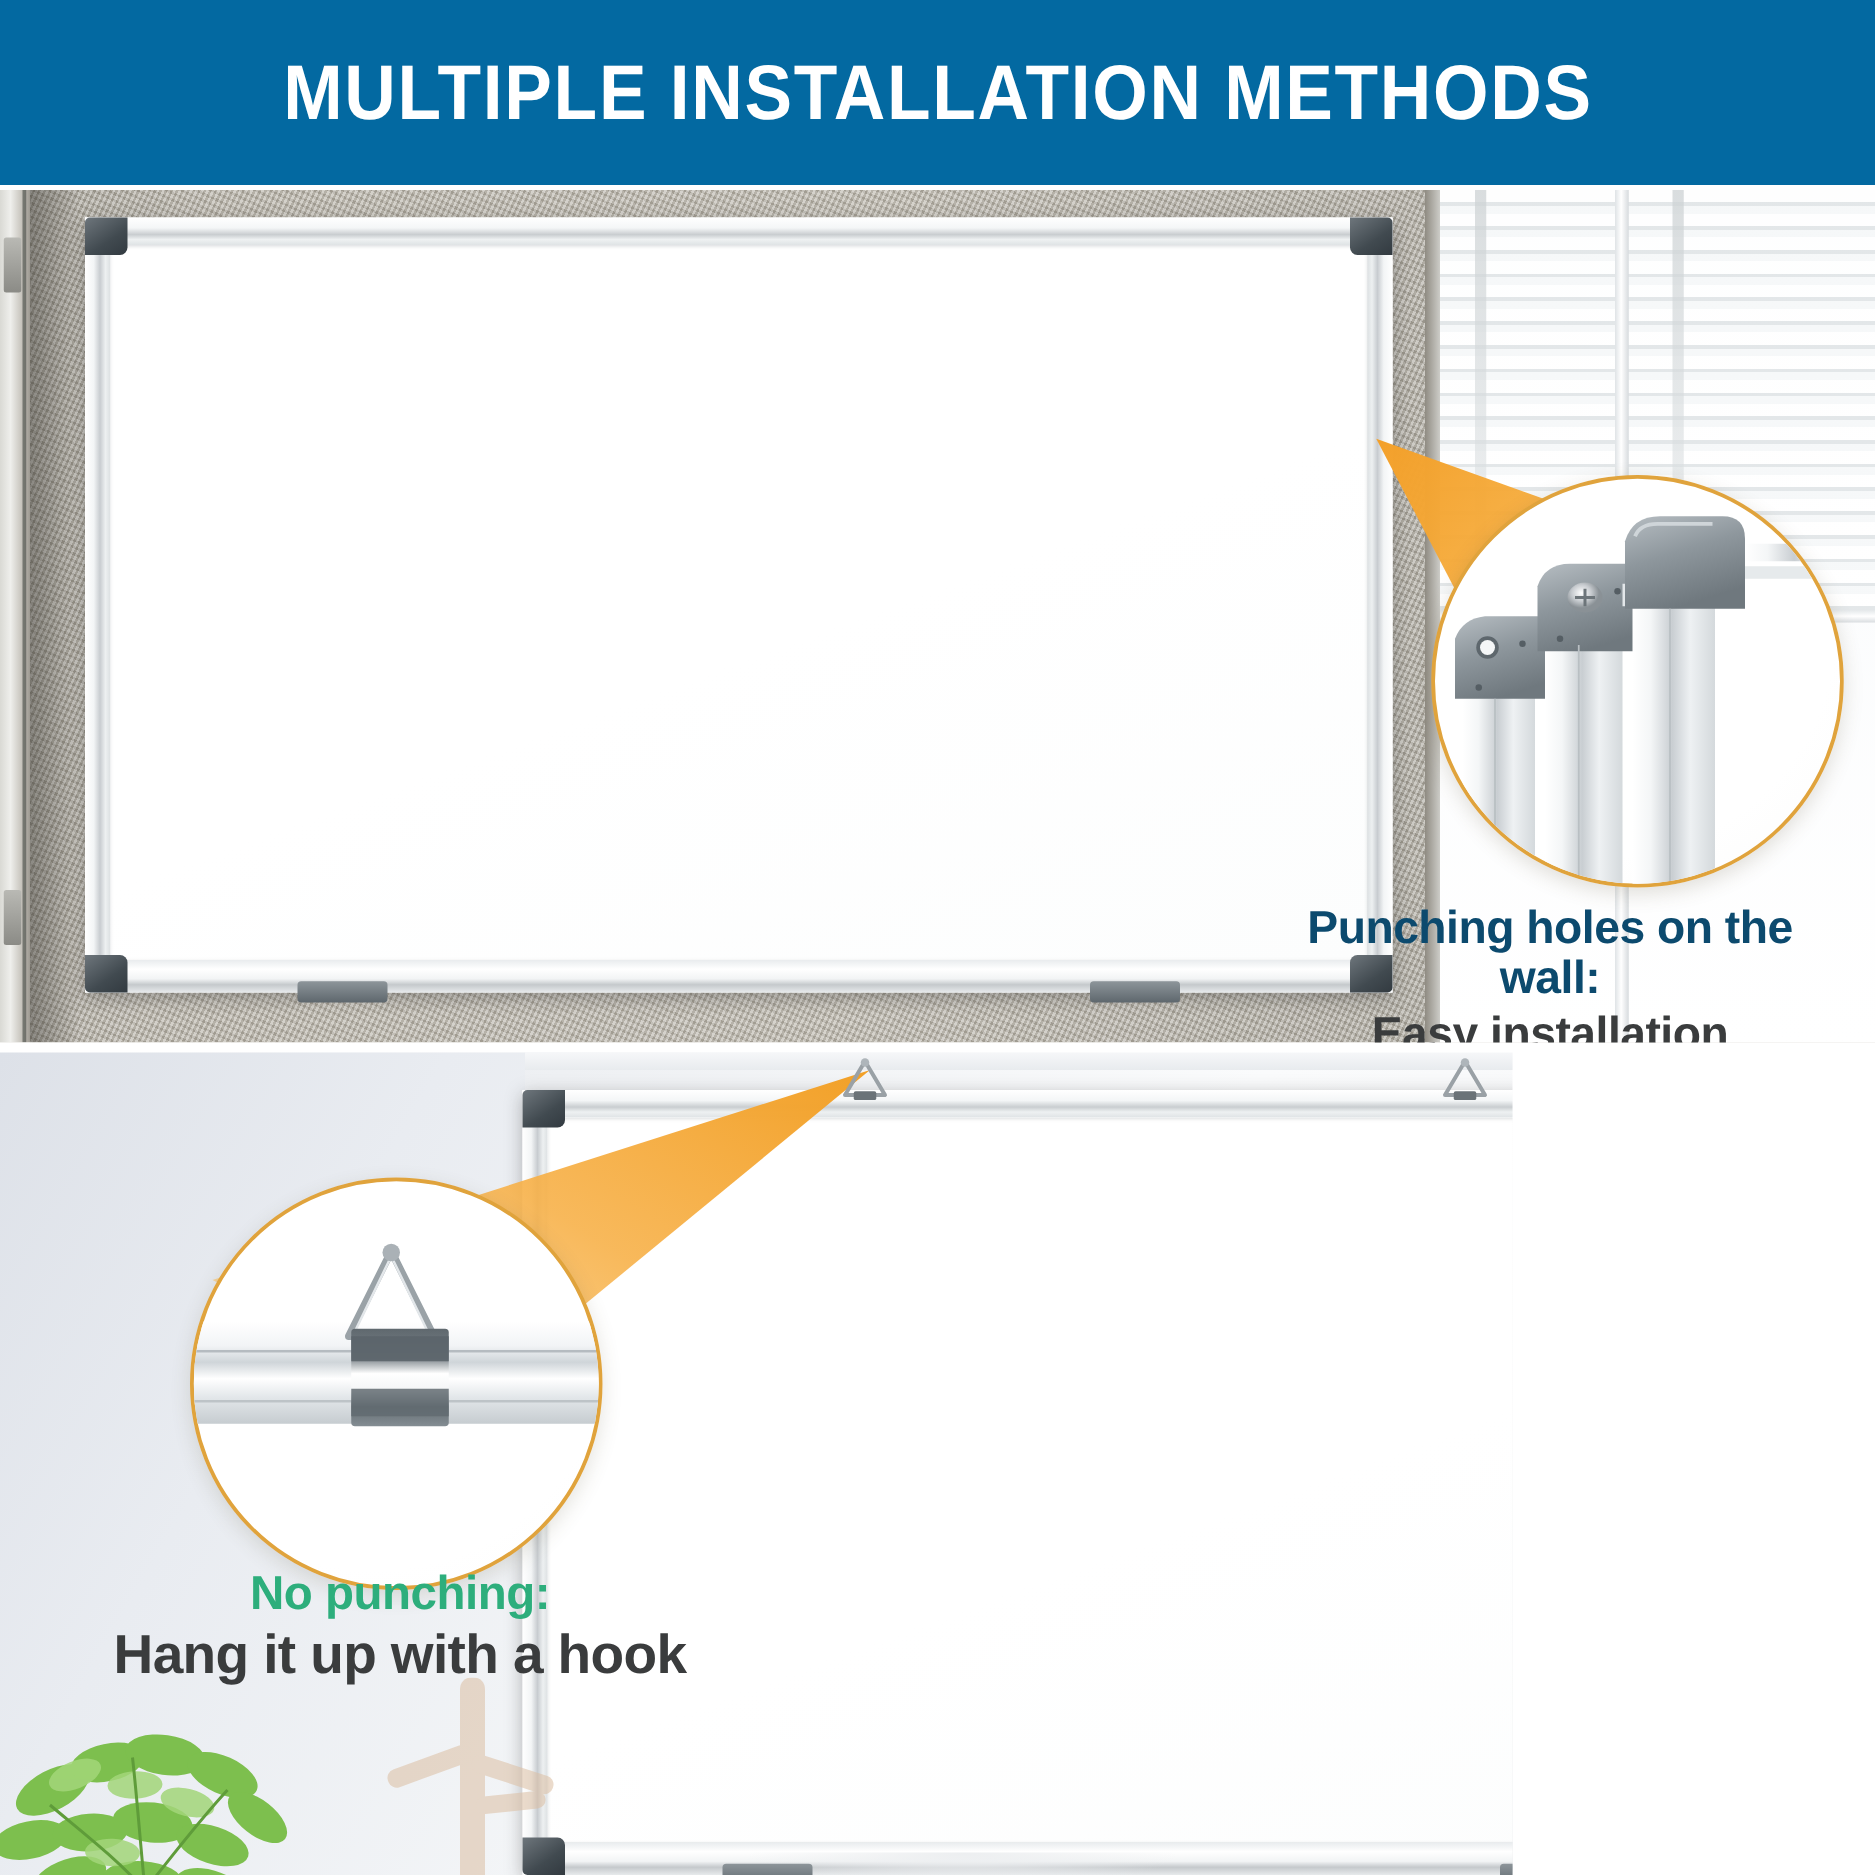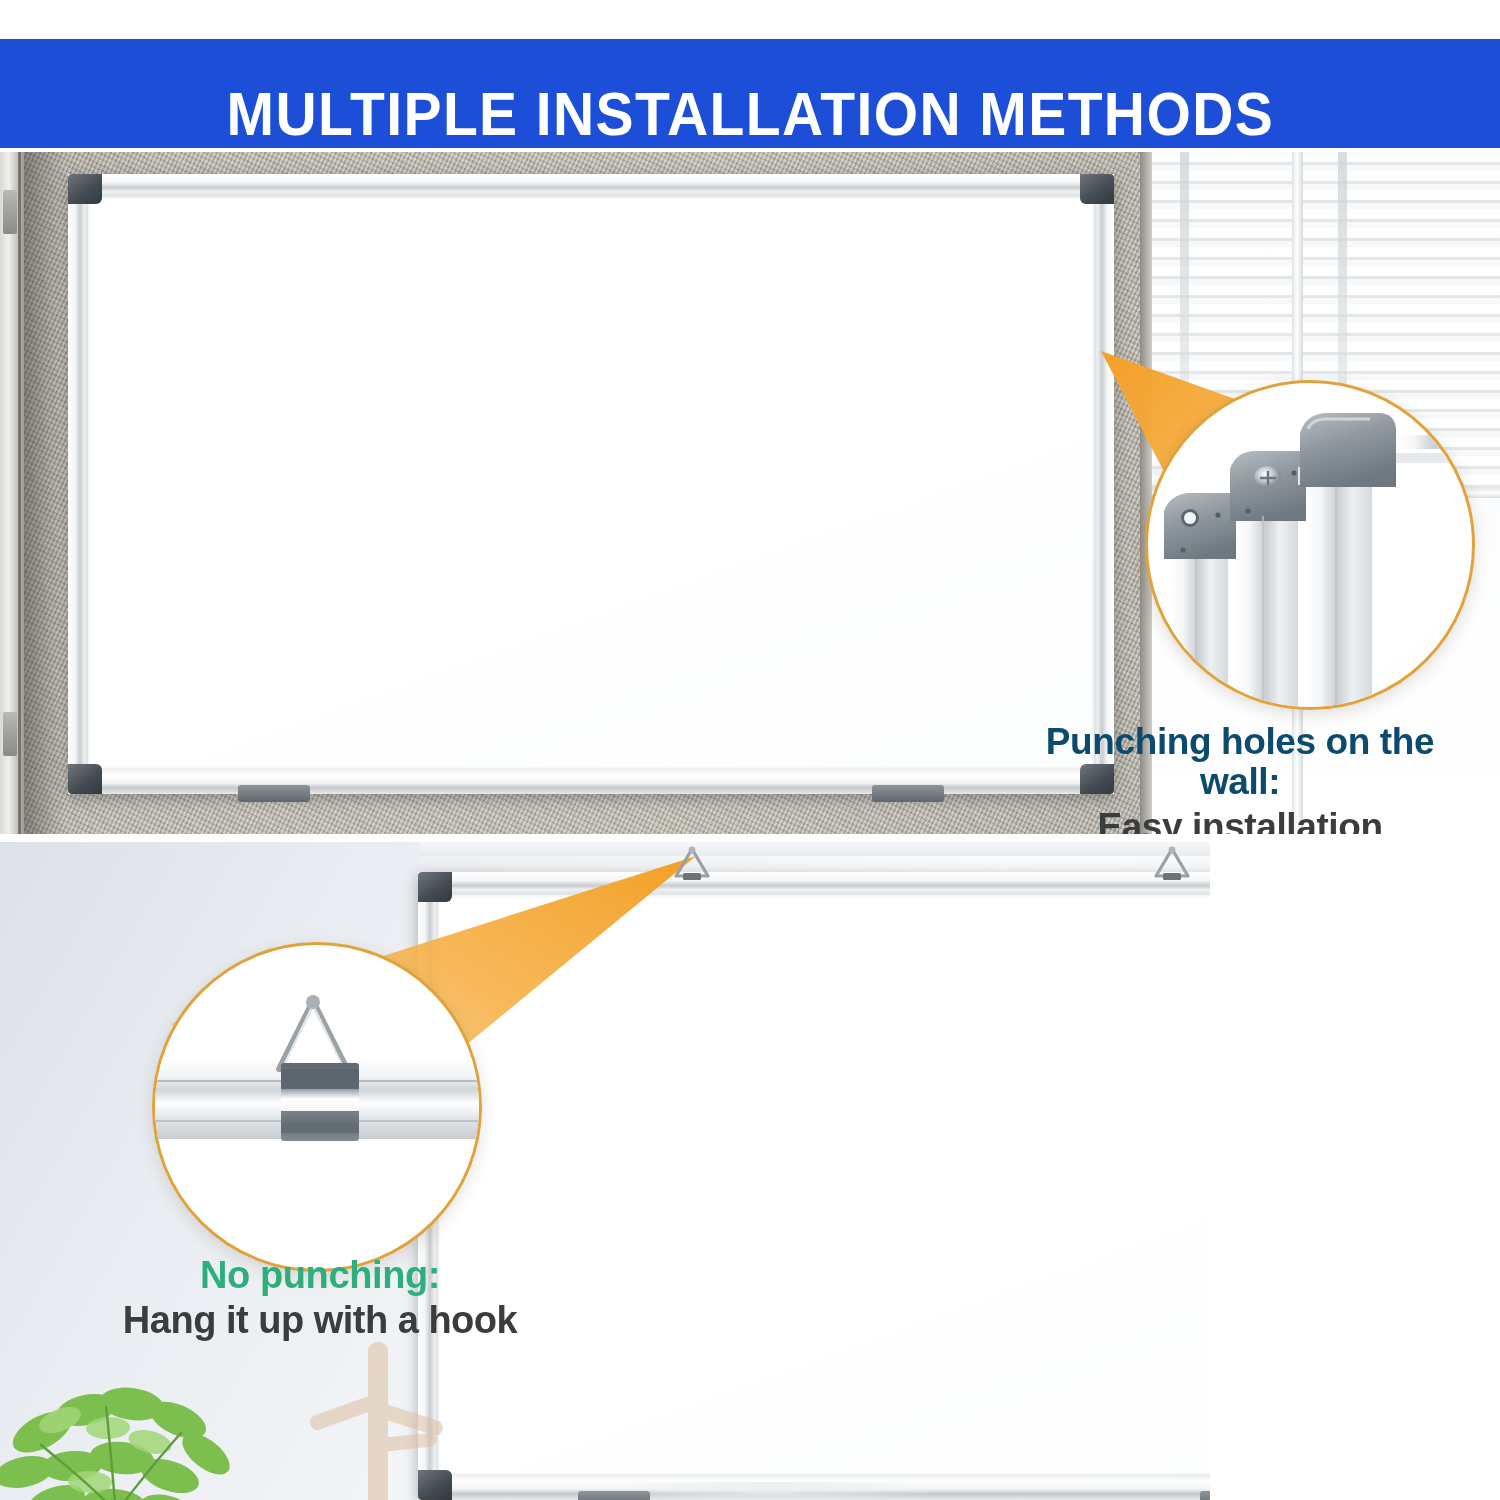--- a/index.html
+++ b/index.html
@@ -10,22 +10,22 @@
   #page {
     position:relative;
     width:1500px; height:1500px;
     overflow:hidden;
     background:#ffffff;
   }
 
   
   .banner {
     position:absolute; left:0; top:0; width:1500px; height:148px;
-    background:#1d4ed8;
-    display:flex; align-items:center; justify-content:center;margin-top:39px;
+    background:#0369a1;
+    display:flex; align-items:center; justify-content:center;
   }
   .banner-title {
     font-family:"Liberation Sans Narrow","Liberation Sans", sans-serif;
     font-weight:bold;
     font-size:62px;
     letter-spacing:1.5px;
     color:#ffffff;
     transform:scaleX(0.92);
     white-space:nowrap;
     text-transform:uppercase;
@@ -231,21 +231,21 @@
   
   .caption-bot {
     position:absolute; left:60px; top:413px; width:520px;
     text-align:center; z-index:9;
   }
   .cap-green2 {
     color:#2DAE7C; font-weight:bold; font-size:38px; line-height:1.1;
     letter-spacing:-.4px;
   }
   .cap-dark2 {
-    color:#3A3C3D; font-weight:bold; font-size:38px; line-height:1.12;
+    color:#3A3C3D; font-weight:bold; font-size:44px; line-height:1.12;
     letter-spacing:-.5px; margin-top:2px; white-space:nowrap;
   }
 
   
   .plant { position:absolute; left:-10px; top:520px; width:300px; height:160px; z-index:5; }
   .coatrack { position:absolute; left:300px; top:500px; width:160px; height:170px; z-index:4; opacity:.55; }
   .floor-obj { position:absolute; left:600px; top:640px; width:340px; height:30px;
     background:radial-gradient(ellipse at 50% 0%, #eceef0 0%, rgba(236,238,240,0) 72%); z-index:3; }
 </style>
 </head>

